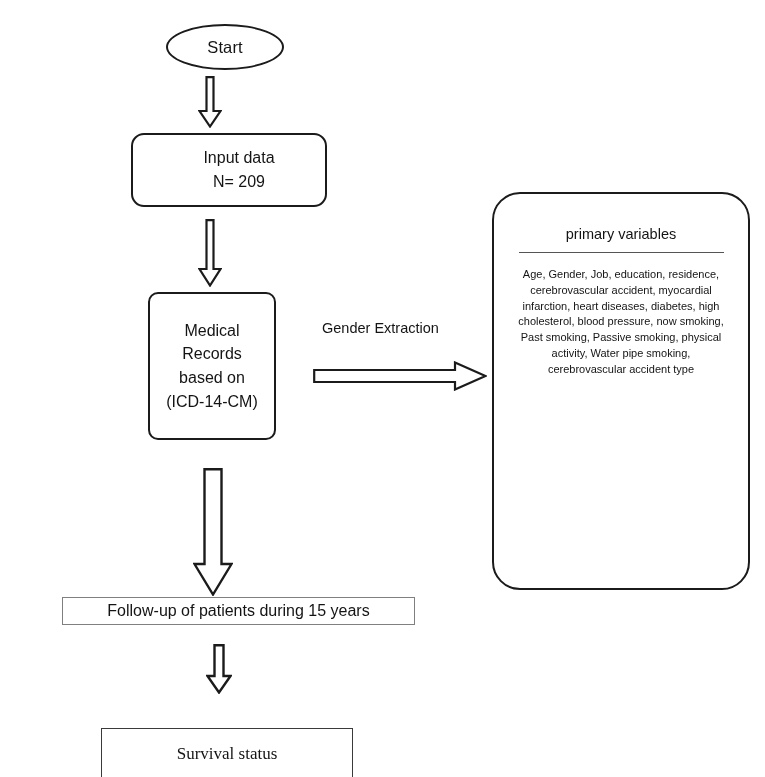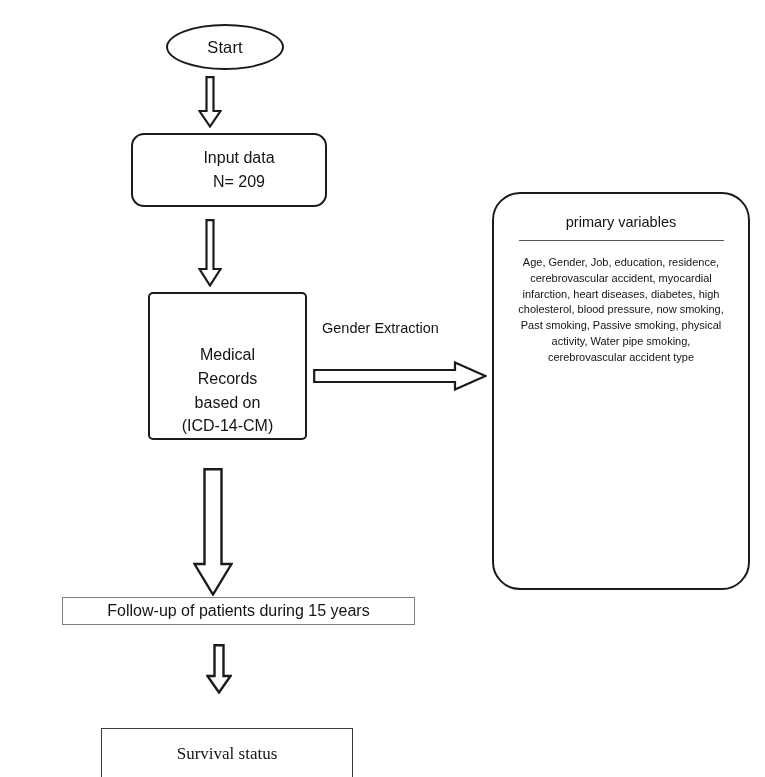--- a/index.html
+++ b/index.html
@@ -55,39 +55,38 @@
     border-radius: 13px;
     font-size: 16px;
     line-height: 1.5;
     padding-left: 20px;
   }
 
   
   #medical-records-node {
     left: 148px;
     top: 292px;
-    width: 159px;
+    width: 128px;
     height: 148px;
     border: 2px solid #1b1b1b;
-    border-radius: 5px;
+    border-radius: 10px;
     font-size: 16px;
     line-height: 1.48;
-    justify-content: flex-end;
   }
 
   
   #primary-variables-panel {
     left: 492px;
     top: 192px;
     width: 258px;
     height: 398px;
     border: 2px solid #1b1b1b;
     border-radius: 28px;
     justify-content: flex-start;
-    padding: 20px 14px 10px 14px;
+    padding: 32px 14px 10px 14px;
   }
   #primary-variables-panel .panel-title {
     font-size: 14.5px;
     margin-bottom: 10px;
   }
   #primary-variables-panel .panel-divider {
     width: 205px;
     height: 0;
     border-top: 1.6px solid #555555;
     margin: 0 0 14px 0;

